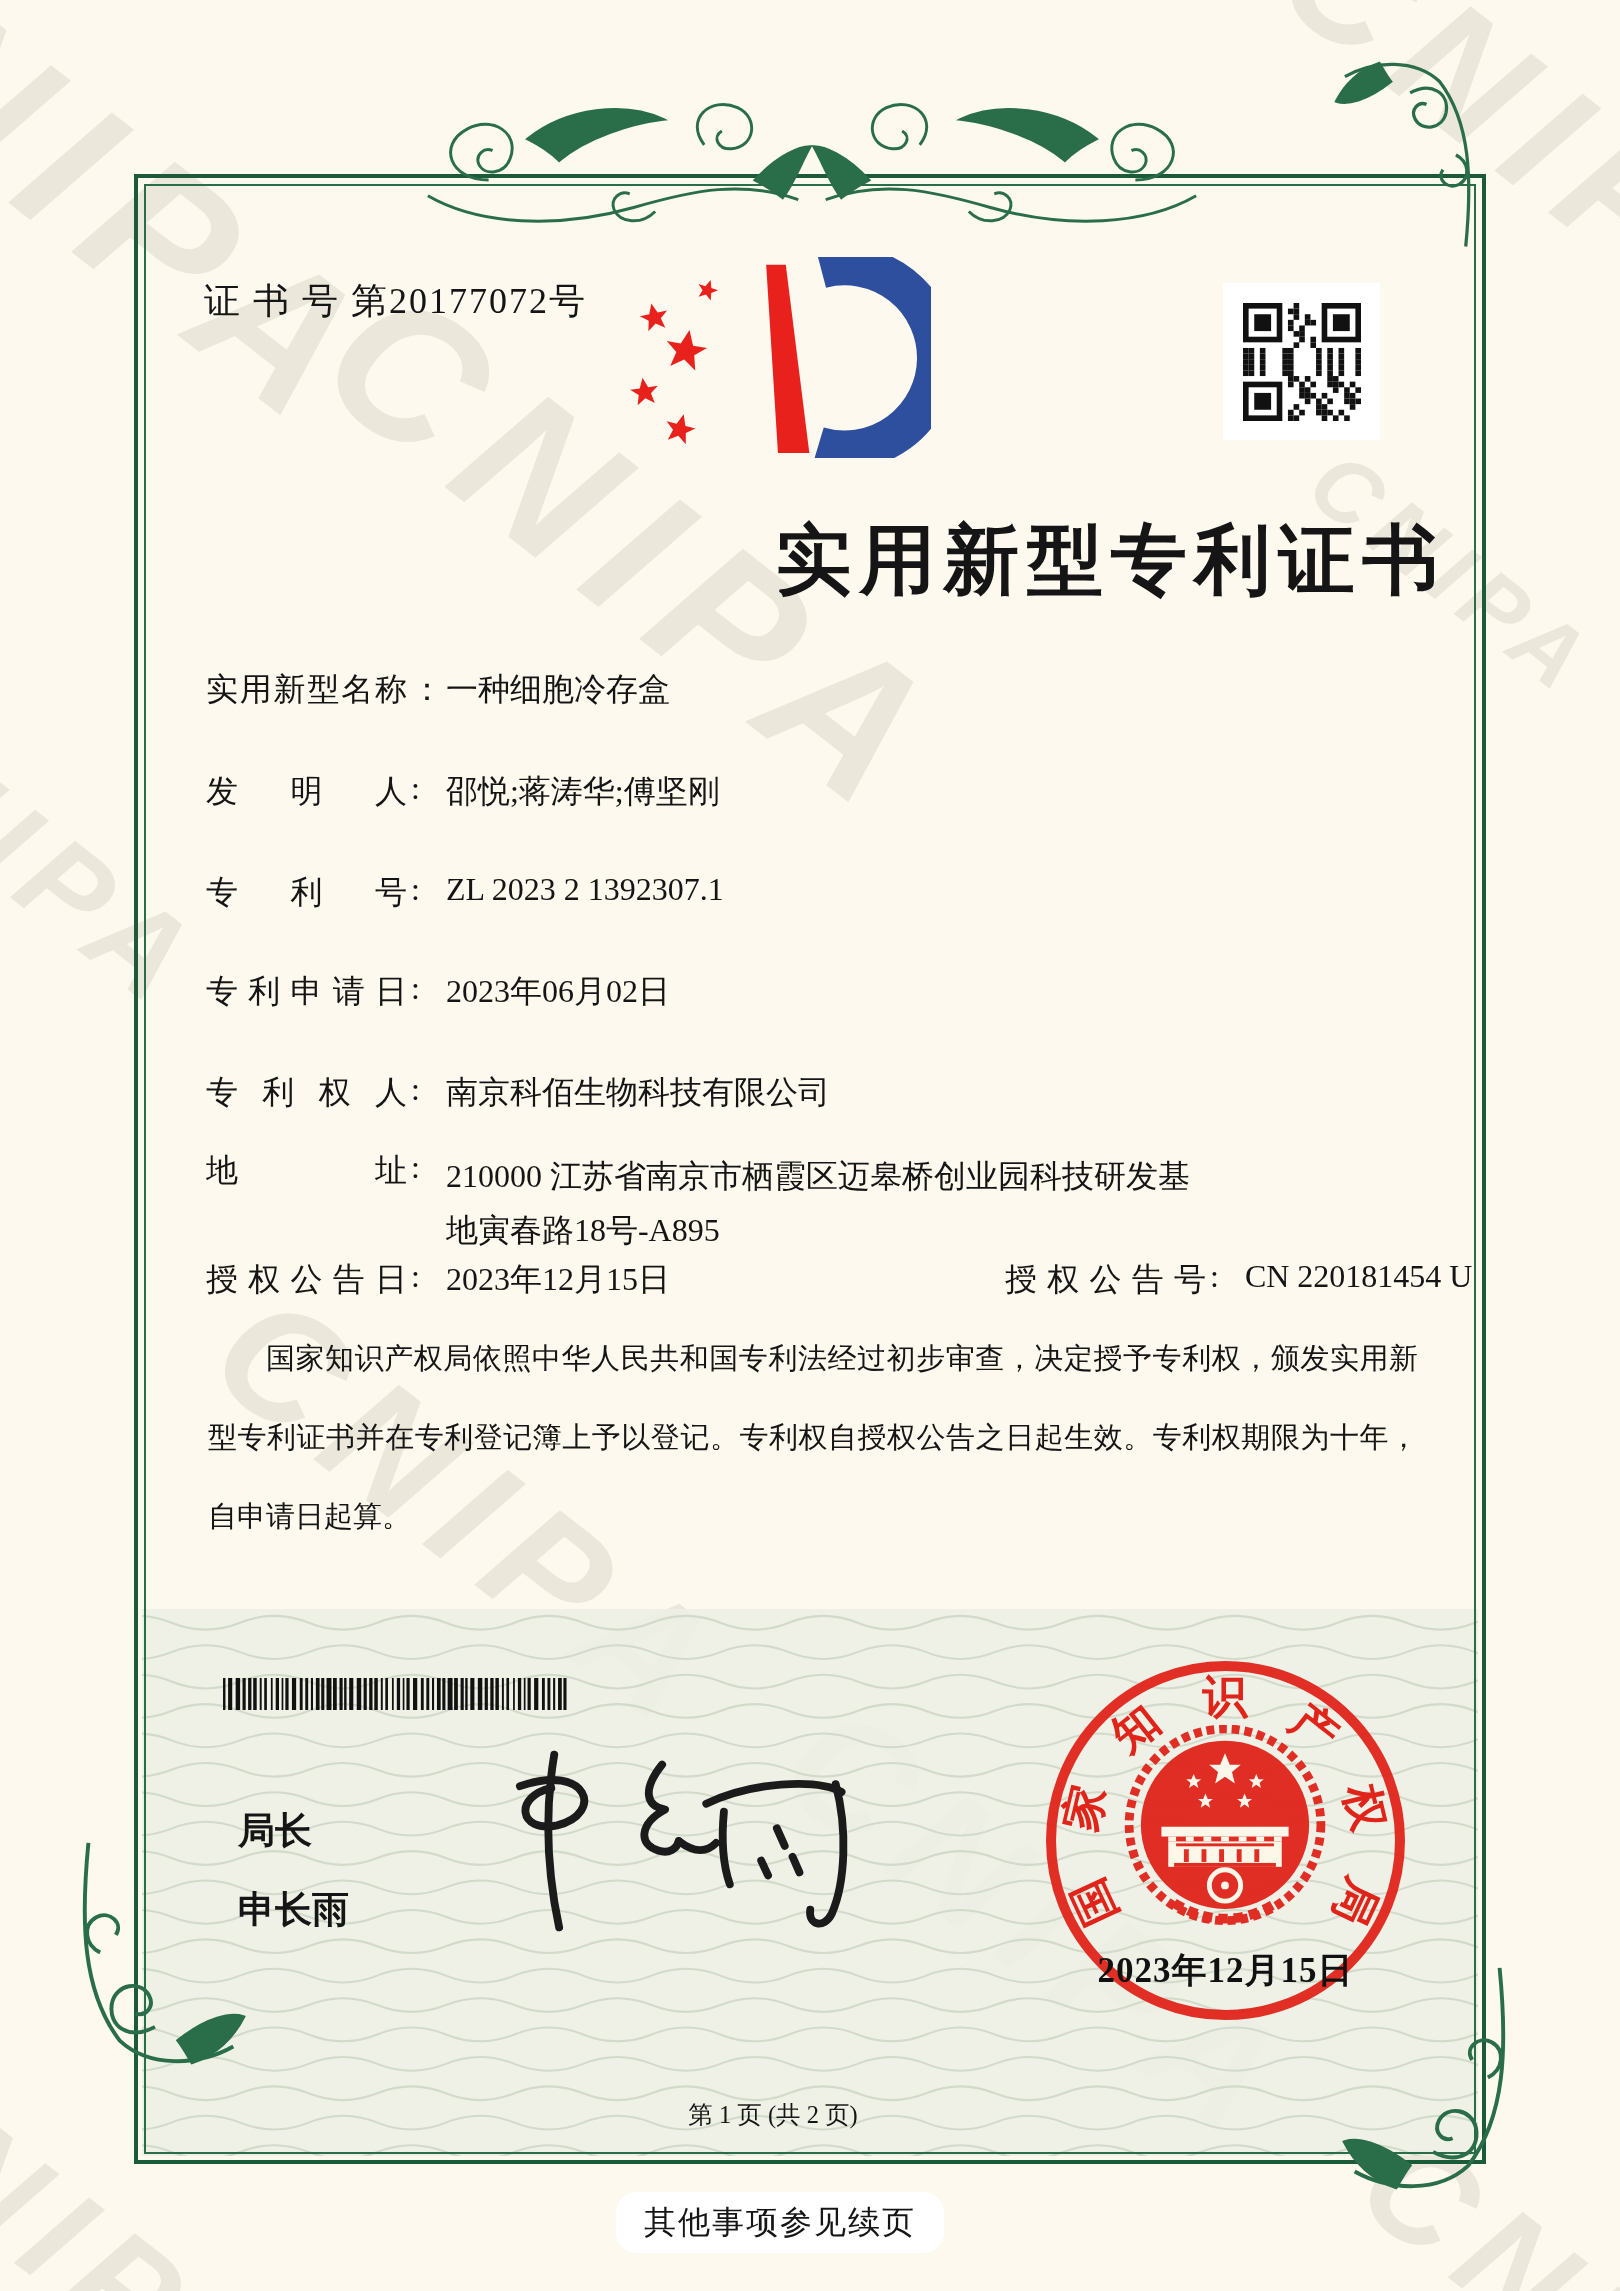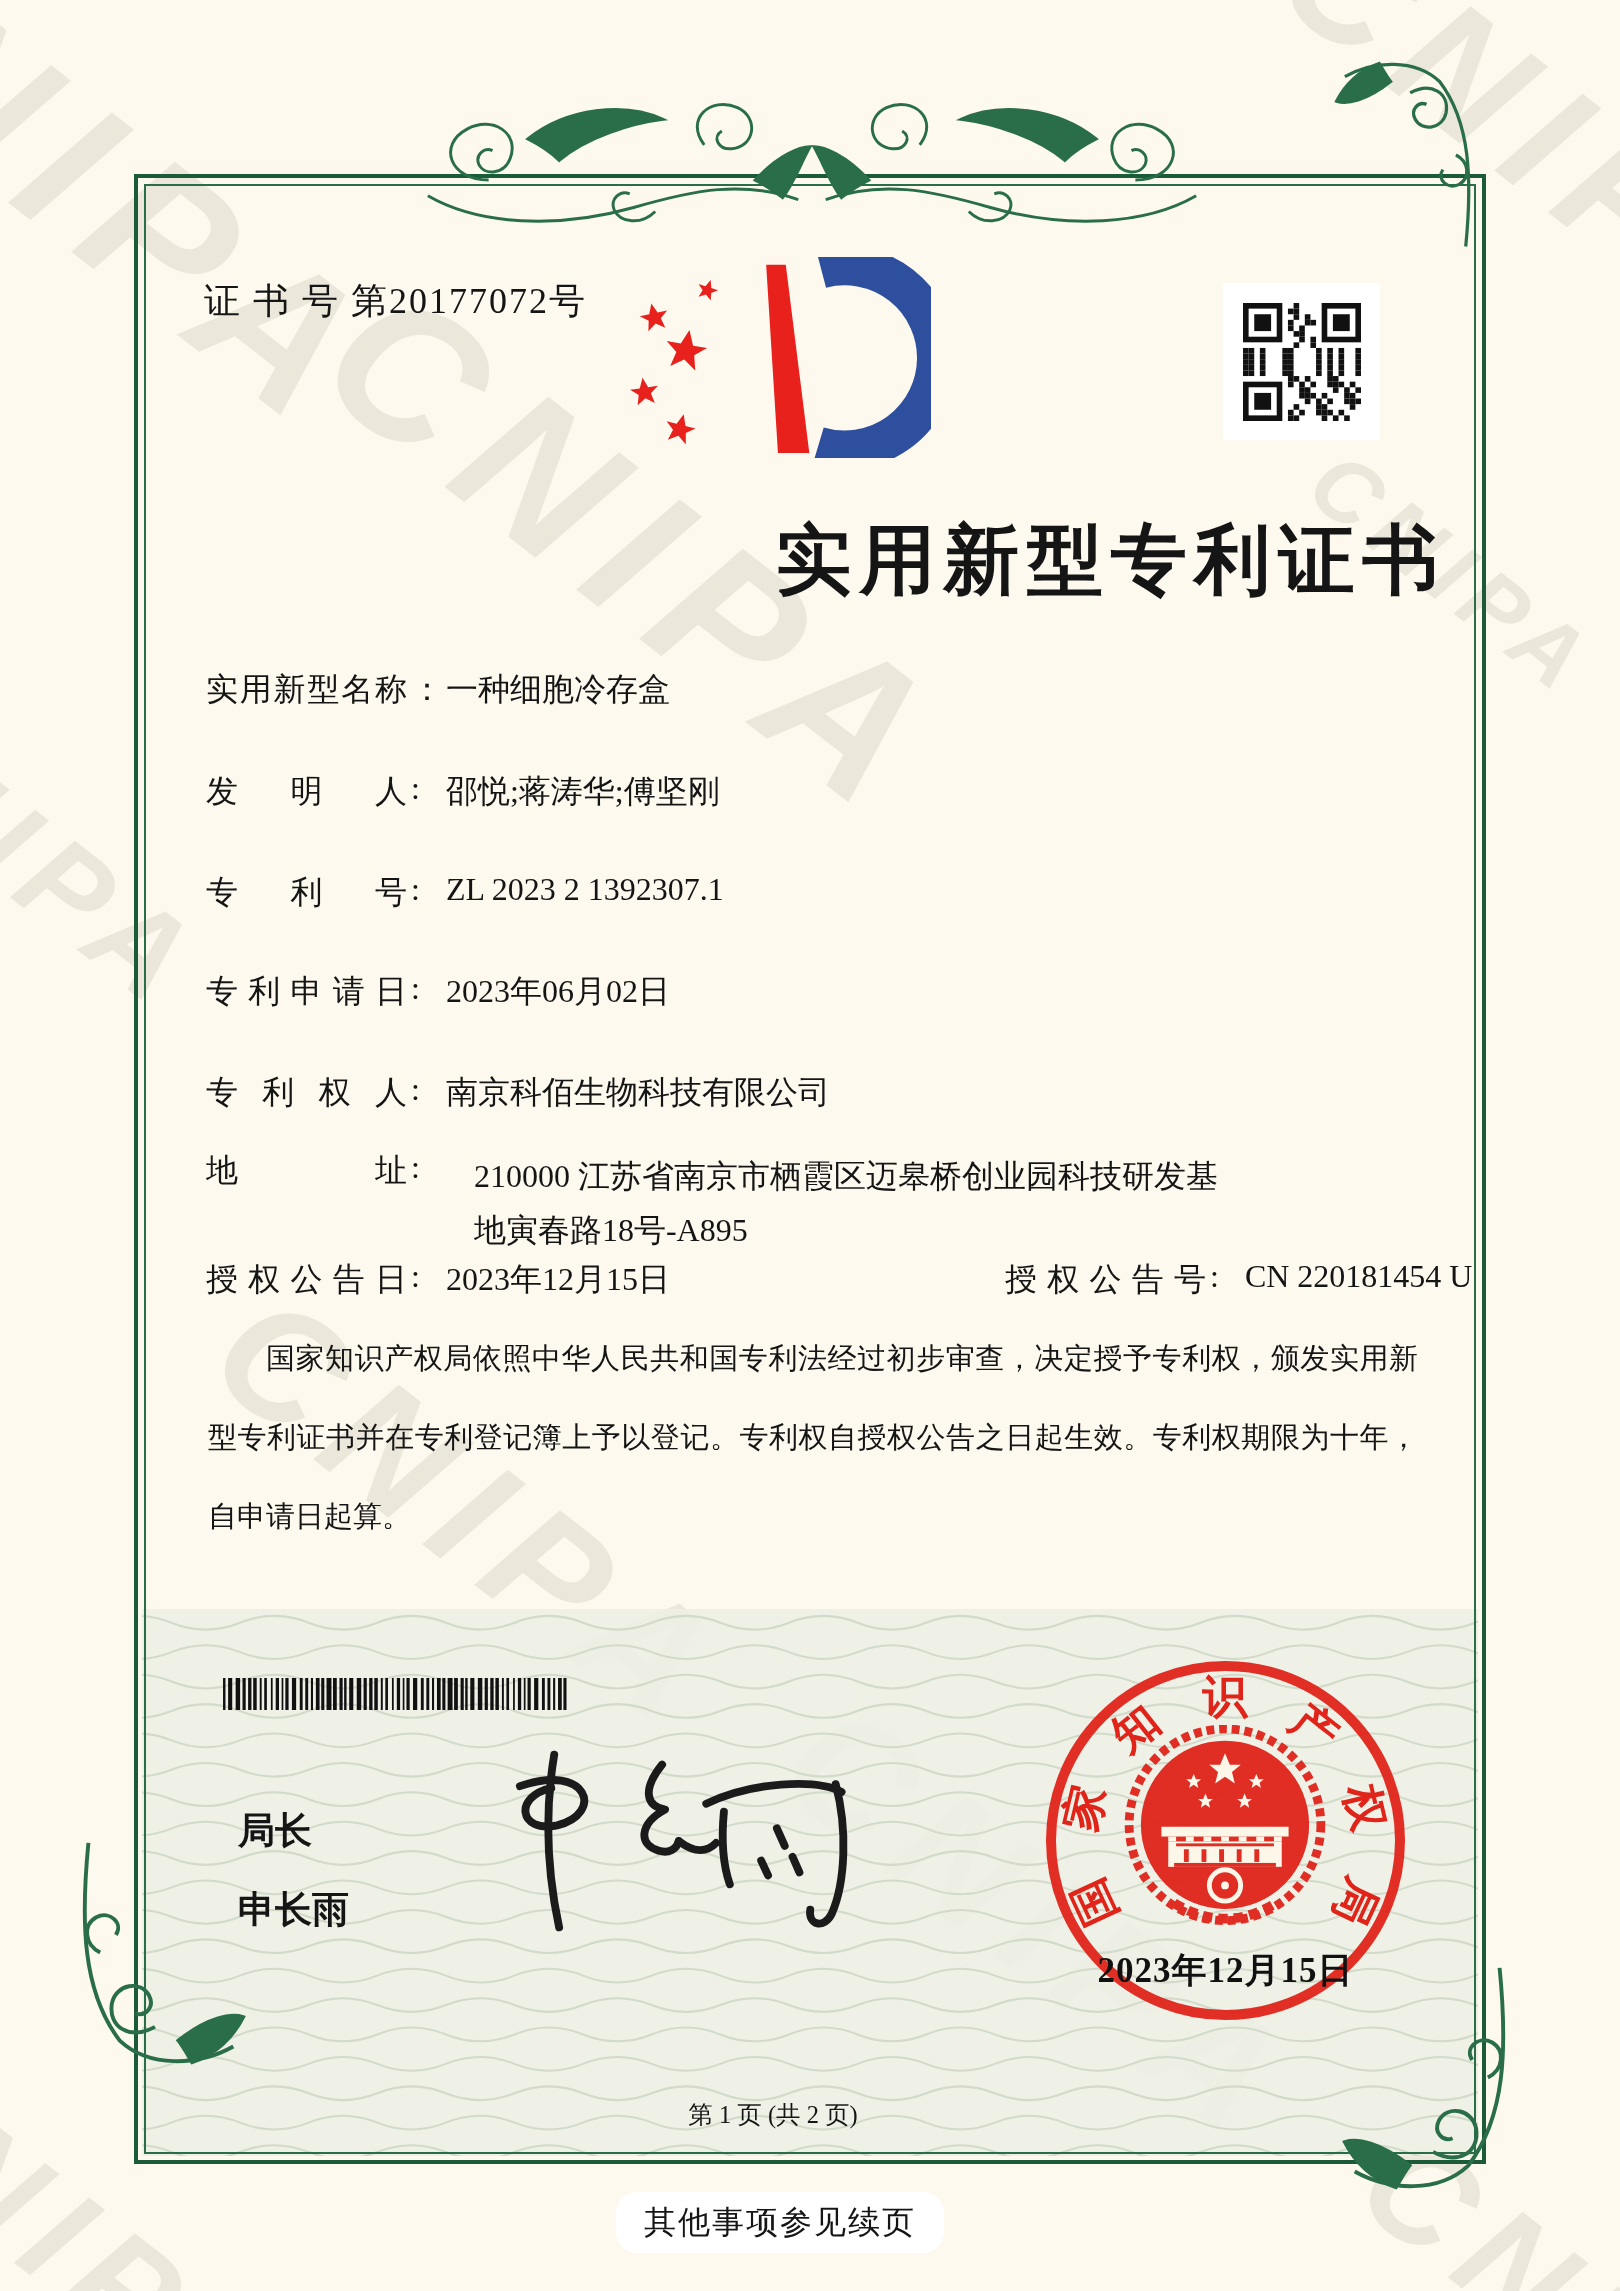--- a/index.html
+++ b/index.html
@@ -40,21 +40,21 @@
     text-align:right;font-size:76px;font-weight:bold;letter-spacing:7.8px;z-index:5;
   }
   #logo{position:absolute;left:617px;top:257px;z-index:5;}
   #qr-box{position:absolute;left:1223px;top:283px;width:157px;height:157px;background:#ffffff;z-index:5;}
   #qr-svg{position:absolute;left:19.6px;top:19.6px;}
   
   .row{position:absolute;left:206px;font-size:32px;white-space:nowrap;z-index:5;}
   .f-label{display:inline-block;width:201px;text-align:justify;text-align-last:justify;vertical-align:top;}
   .f-sep{display:inline-block;width:35px;padding-left:3.9px;vertical-align:top;}
   .f-value{display:inline-block;vertical-align:top;}
-  .addr-lines{display:inline-block;vertical-align:top;line-height:54px;white-space:normal;width:941px;margin-left:28px;}
+  .addr-lines{display:inline-block;vertical-align:top;line-height:54px;white-space:normal;width:941px;}
   .row2{position:absolute;left:799px;top:0;}
   
   .paras{position:absolute;left:208px;top:1319px;width:1210px;z-index:5;}
   .paras p{margin:0;text-indent:2em;font-size:29px;line-height:79px;text-align:justify;}
   
   #barcode-svg{position:absolute;left:221px;top:1678px;z-index:5;}
   
   .signoff{position:absolute;left:238px;z-index:5;font-family:"Liberation Sans", sans-serif;font-weight:700;font-size:37px;}
   #sig-svg{position:absolute;left:412px;top:1735px;z-index:5;}
   #sig-svg path{fill:none;stroke:#1b1b1b;stroke-width:8;stroke-linecap:round;stroke-linejoin:round;}

